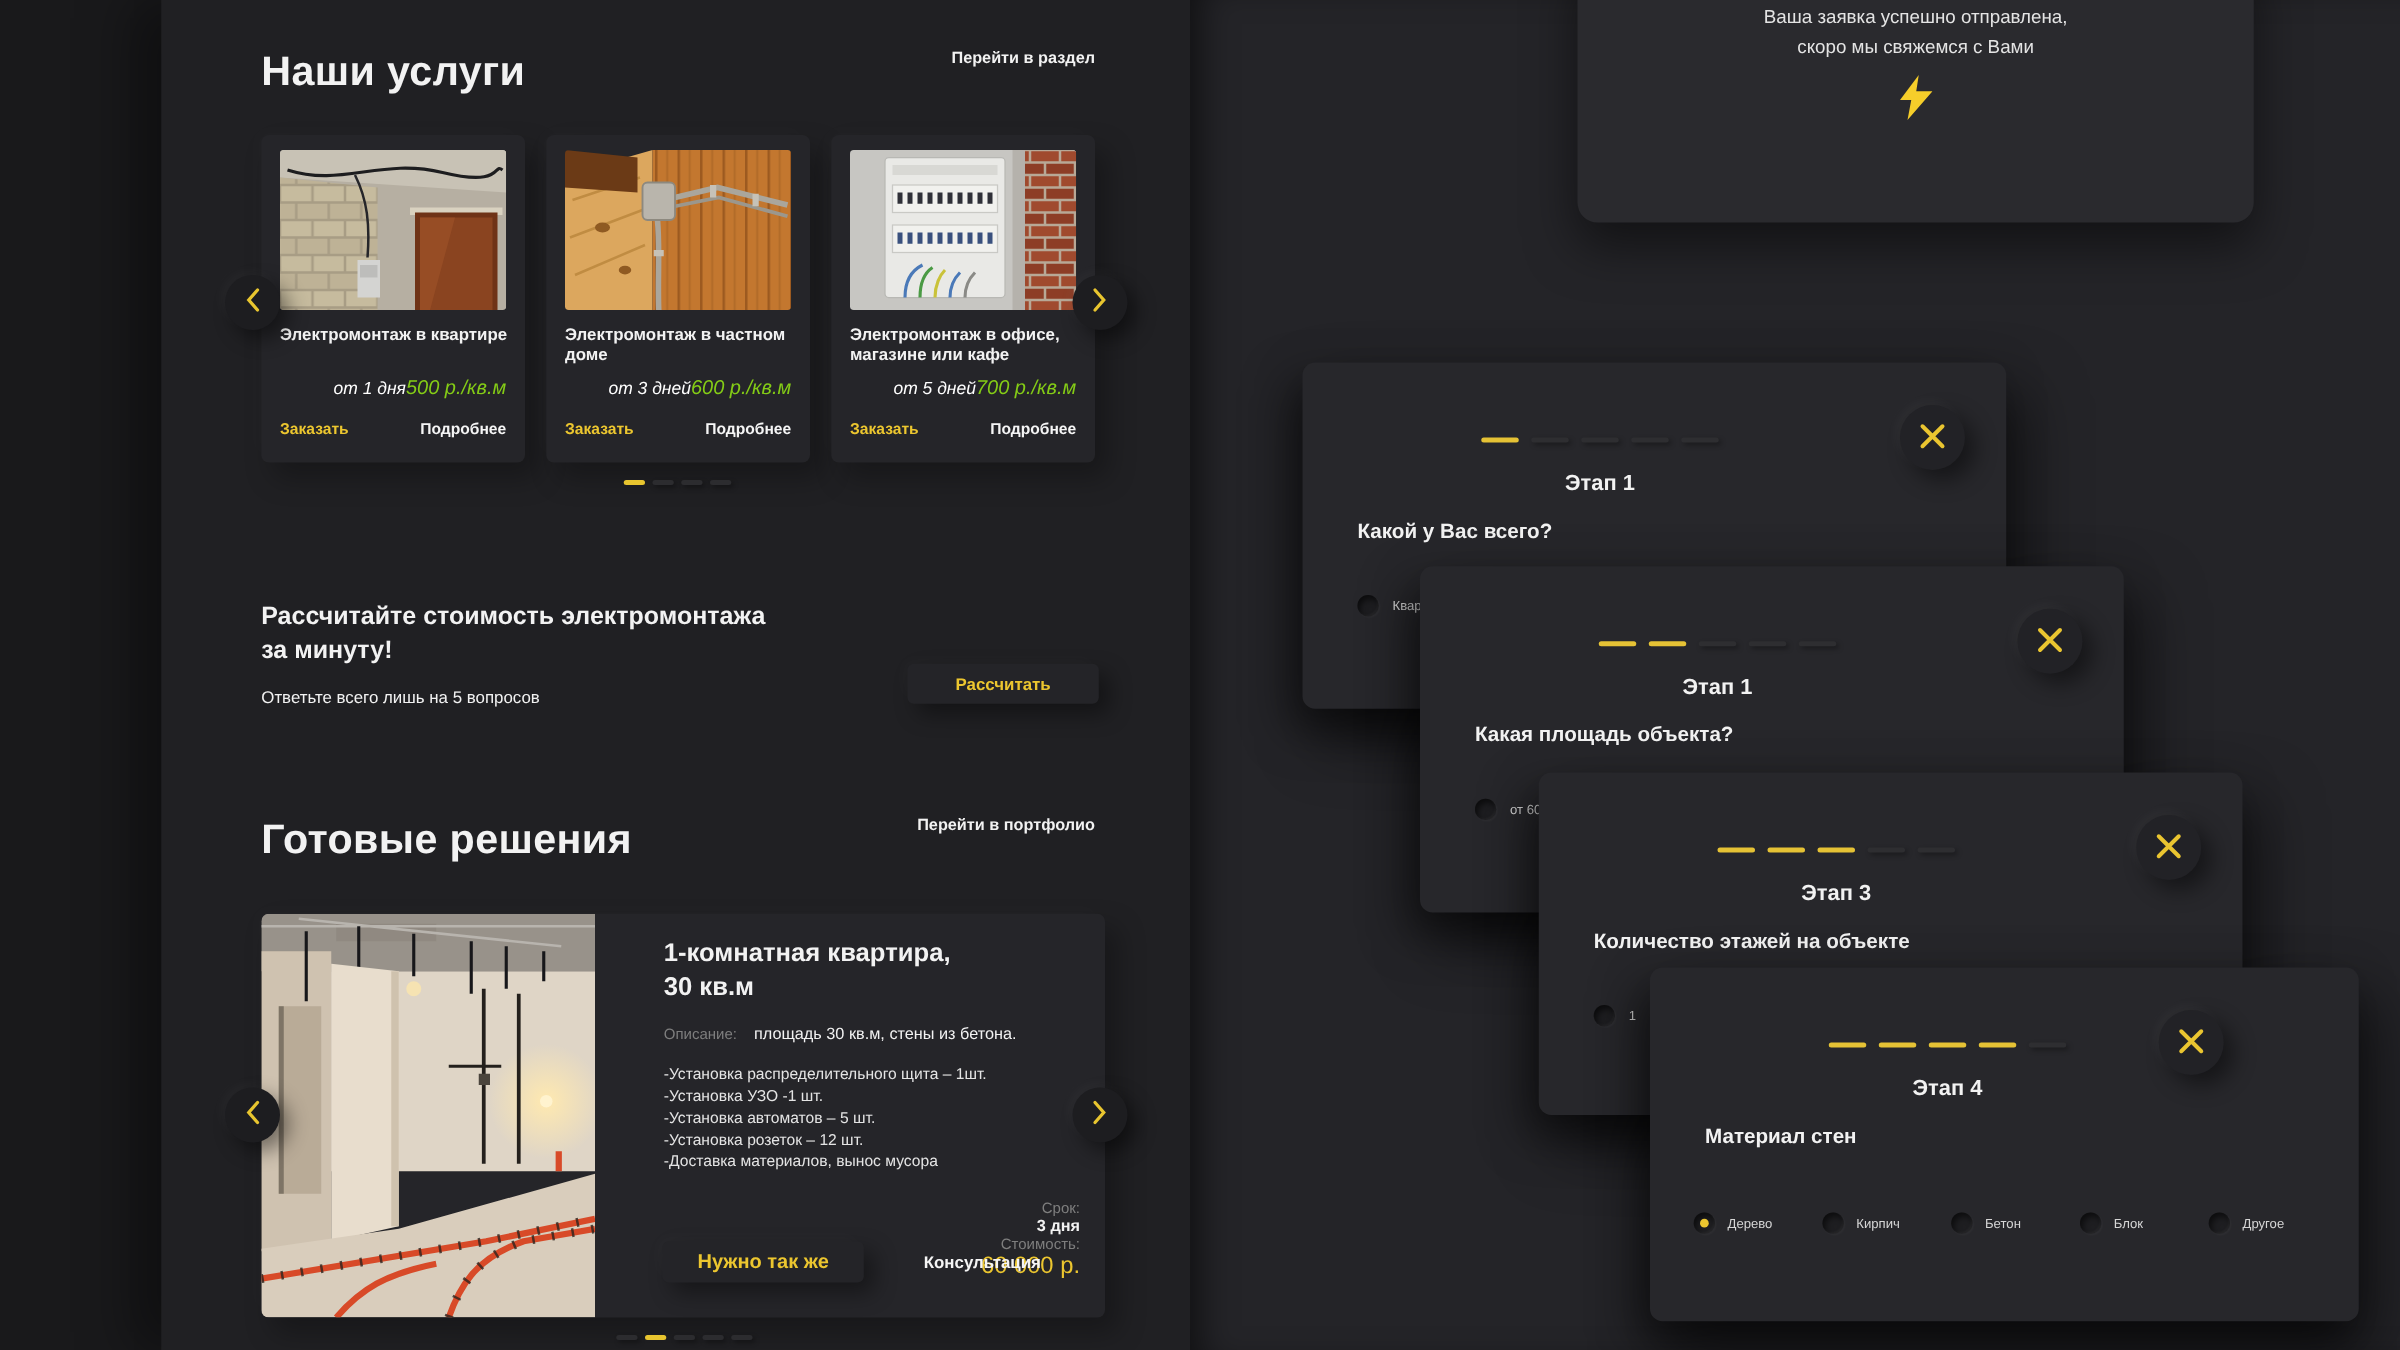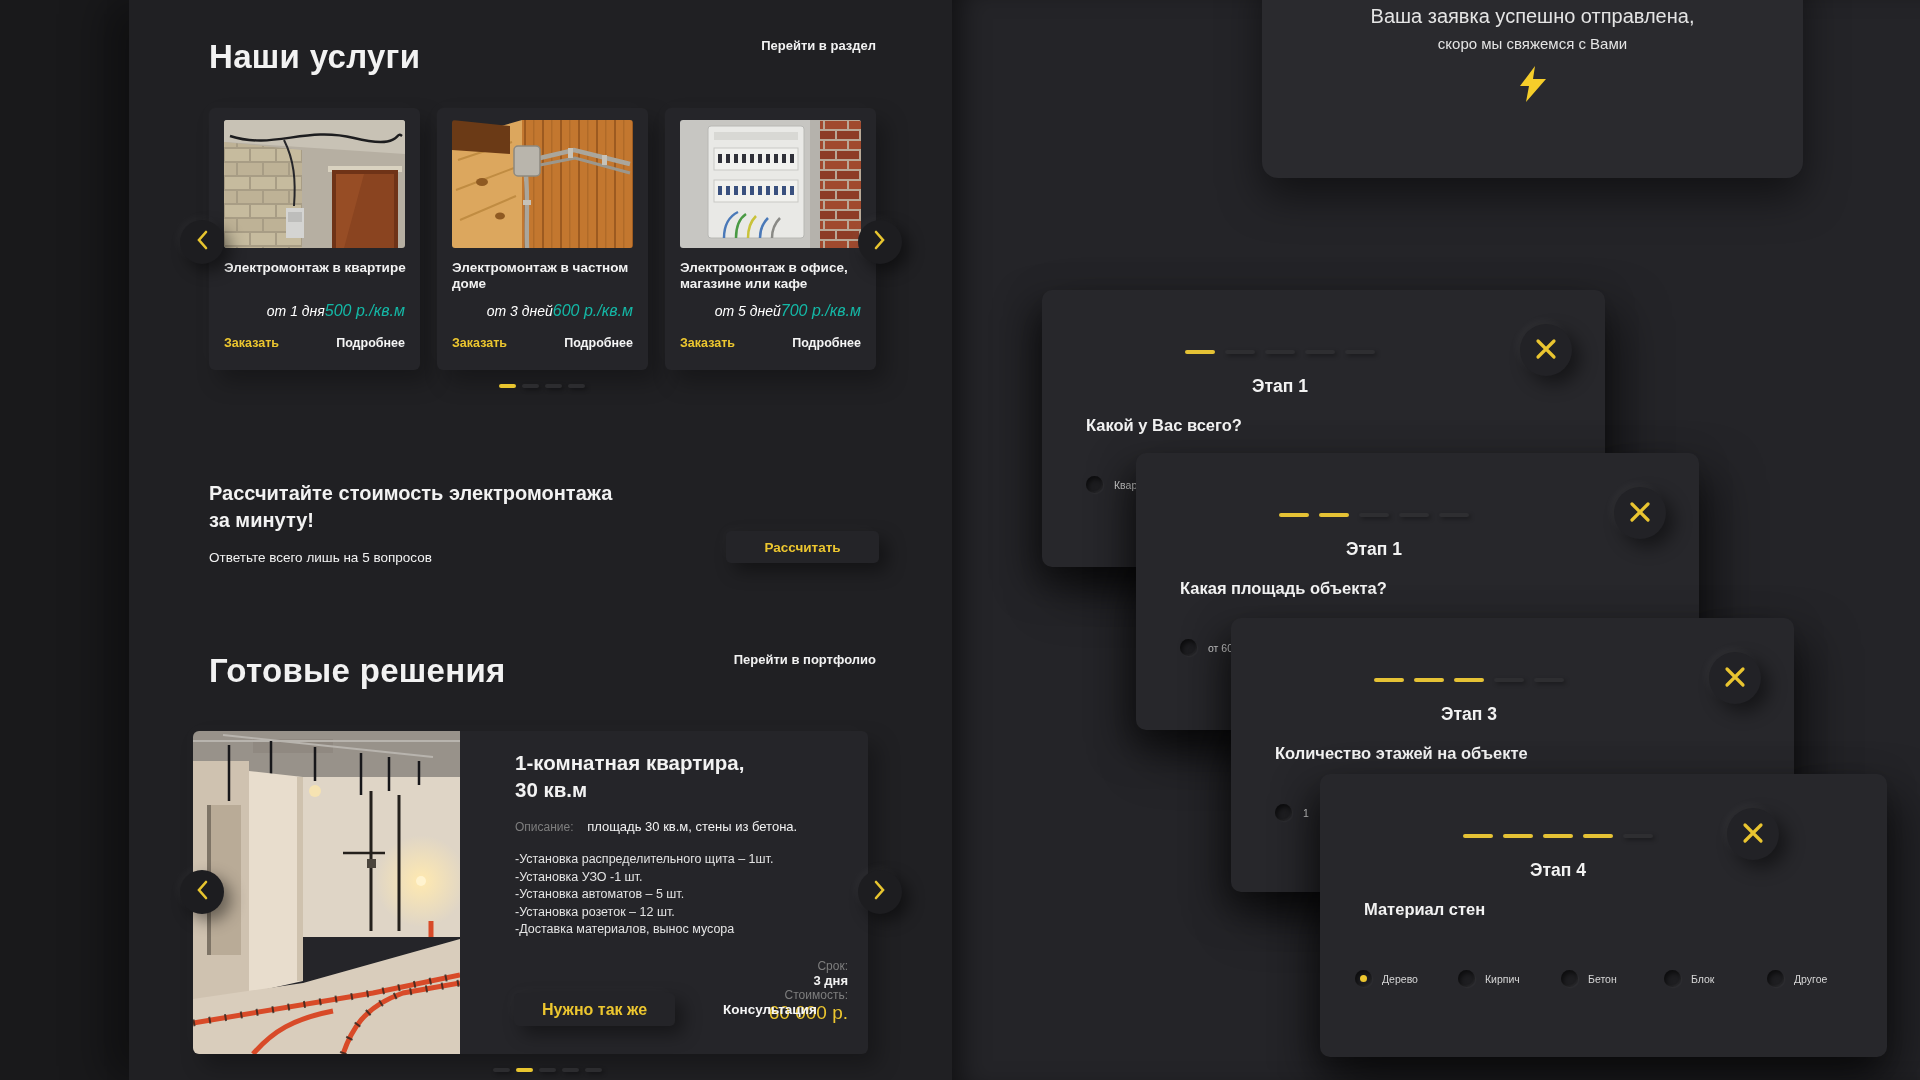--- a/index.html
+++ b/index.html
@@ -17,21 +17,21 @@
 
   
   .cards { position:absolute; left:80px; top:108px; display:flex; gap:17px; }
   .scard { position:relative; width:211px; height:262px; background:#252529; border-radius:6px; padding:12px 15px;
     box-shadow: 10px 12px 22px rgba(0,0,0,.28), -6px -6px 14px rgba(255,255,255,.015); }
   .scard .photo { width:181px; height:128px; border-radius:3px; overflow:hidden; }
   .scard .photo svg { display:block; }
   .scard-title { position:absolute; left:15px; right:12px; top:152px; font-size:13.5px; font-weight:bold; line-height:16px; }
   .scard-row { position:absolute; left:8px; right:15px; top:194px; display:flex; justify-content:flex-end; align-items:baseline;font-style:italic; }
   .scard-dur { font-size:14px; color:#fff; }
-  .scard-price { font-size:16px; color:#14b8a6; }
+  .scard-price { font-size:16px; color:#84cc16; }
   .scard-actions { position:absolute; left:15px; right:15px; top:228px; display:flex; justify-content:space-between; align-items:center; }
   .btn-link-accent { font-size:12.5px; font-weight:bold; color:#ecc62f; cursor:pointer; }
   .btn-link-plain { font-size:12.5px; font-weight:bold; color:#f5f5f5; cursor:pointer; }
 
   
   .arrow { position:absolute; width:44px; height:44px; border-radius:50%; background:#1d1d20;
     display:flex; align-items:center; justify-content:center; cursor:pointer; z-index:6;
     box-shadow: 7px 7px 16px rgba(0,0,0,.45), -4px -4px 10px rgba(255,255,255,.03); }
 
   
@@ -42,42 +42,42 @@
 
   
   .calc-title { position:absolute; left:80px; top:480px; font-size:20px; font-weight:bold; line-height:27px; }
   .calc-sub { position:absolute; left:80px; top:550px; font-size:13.5px; }
   .btn-raised { background:#242428; border:none; border-radius:5px; color:#ecc62f; font-weight:bold;
     font-family:"Liberation Sans", sans-serif; cursor:pointer;
     box-shadow: 8px 8px 18px rgba(0,0,0,.4), -5px -5px 12px rgba(255,255,255,.02); }
   .calc-btn { position:absolute; left:597px; top:531px; width:153px; height:32px; font-size:13.5px; }
 
   
-  .pcard { position:absolute; left:64px; top:731px; width:675px; height:323px; background:#252529; border-radius:6px;
+  .pcard { position:absolute; left:80px; top:731px; width:675px; height:323px; background:#252529; border-radius:6px;
     box-shadow: 10px 12px 22px rgba(0,0,0,.28), -6px -6px 14px rgba(255,255,255,.015); }
   .pcard .photo { position:absolute; left:0; top:0; width:267px; height:323px; border-radius:6px 0 0 6px; overflow:hidden; }
   .pcard-title { position:absolute; left:322px; top:18px; font-size:20.5px; font-weight:bold; line-height:27px; }
   .pcard-desc { position:absolute; left:322px; top:88px; font-size:13px; }
   .lbl-muted { color:#7e7e7e; font-size:12px; }
   .pcard-list { position:absolute; left:322px; top:120px; list-style:none; font-size:12.5px; line-height:17.5px; color:#e4e4e4; }
   .pcard-meta { position:absolute; left:322px; right:20px; top:228px; display:flex; align-items:flex-end;flex-direction:column; }
   .pcard-term { font-size:13px; font-weight:bold; margin-left:8px; }
   .pcard-costlbl { margin-left:96px; }
   .pcard-cost { font-size:19px; color:#ecc62f; margin-left:10px; }
   .pcard-btns { position:absolute; left:321px; top:262px; display:flex; align-items:center; }
   .pcard-cta { width:161px; height:33px; font-size:16px; }
   .pcard-secondary { margin-left:48px; }
 
   
   .right-panel { position:absolute; left:952px; top:0; width:968px; height:1080px; background:#242428;
     box-shadow: inset 22px 0 28px -14px rgba(0,0,0,.55); }
 
   .toast { position:absolute; left:310px; top:-44px; width:541px; height:222px; background:#2a2a2e; border-radius:16px;
     box-shadow: 0 18px 40px rgba(0,0,0,.5); text-align:center; z-index:5; }
-  .toast-line1 { margin-top:49px; font-size:20px; color:#e4e4e4; }
+  .toast-line1 { margin-top:49px; font-size:15px; color:#e4e4e4; }
   .toast-line2 { margin-top:7px; font-size:15px; color:#e4e4e4; }
   .toast-bolt { margin-top:14px; }
 
   .modal { position:absolute; width:563px; height:277px; background:#27272b; border-radius:10px;
     box-shadow: -10px 16px 36px rgba(0,0,0,.5), 14px 24px 48px rgba(0,0,0,.5); }
   .m1 { left:90px;  top:290px; z-index:1; }
   .m2 { left:184px; top:453px; z-index:2; }
   .m3 { left:279px; top:618px; z-index:3; height:274px; }
   .m4 { left:368px; top:774px; z-index:4; width:567px; height:283px; }
   .progress { position:absolute; left:0; top:60px; width:476px; display:flex; gap:10px; justify-content:center; }

